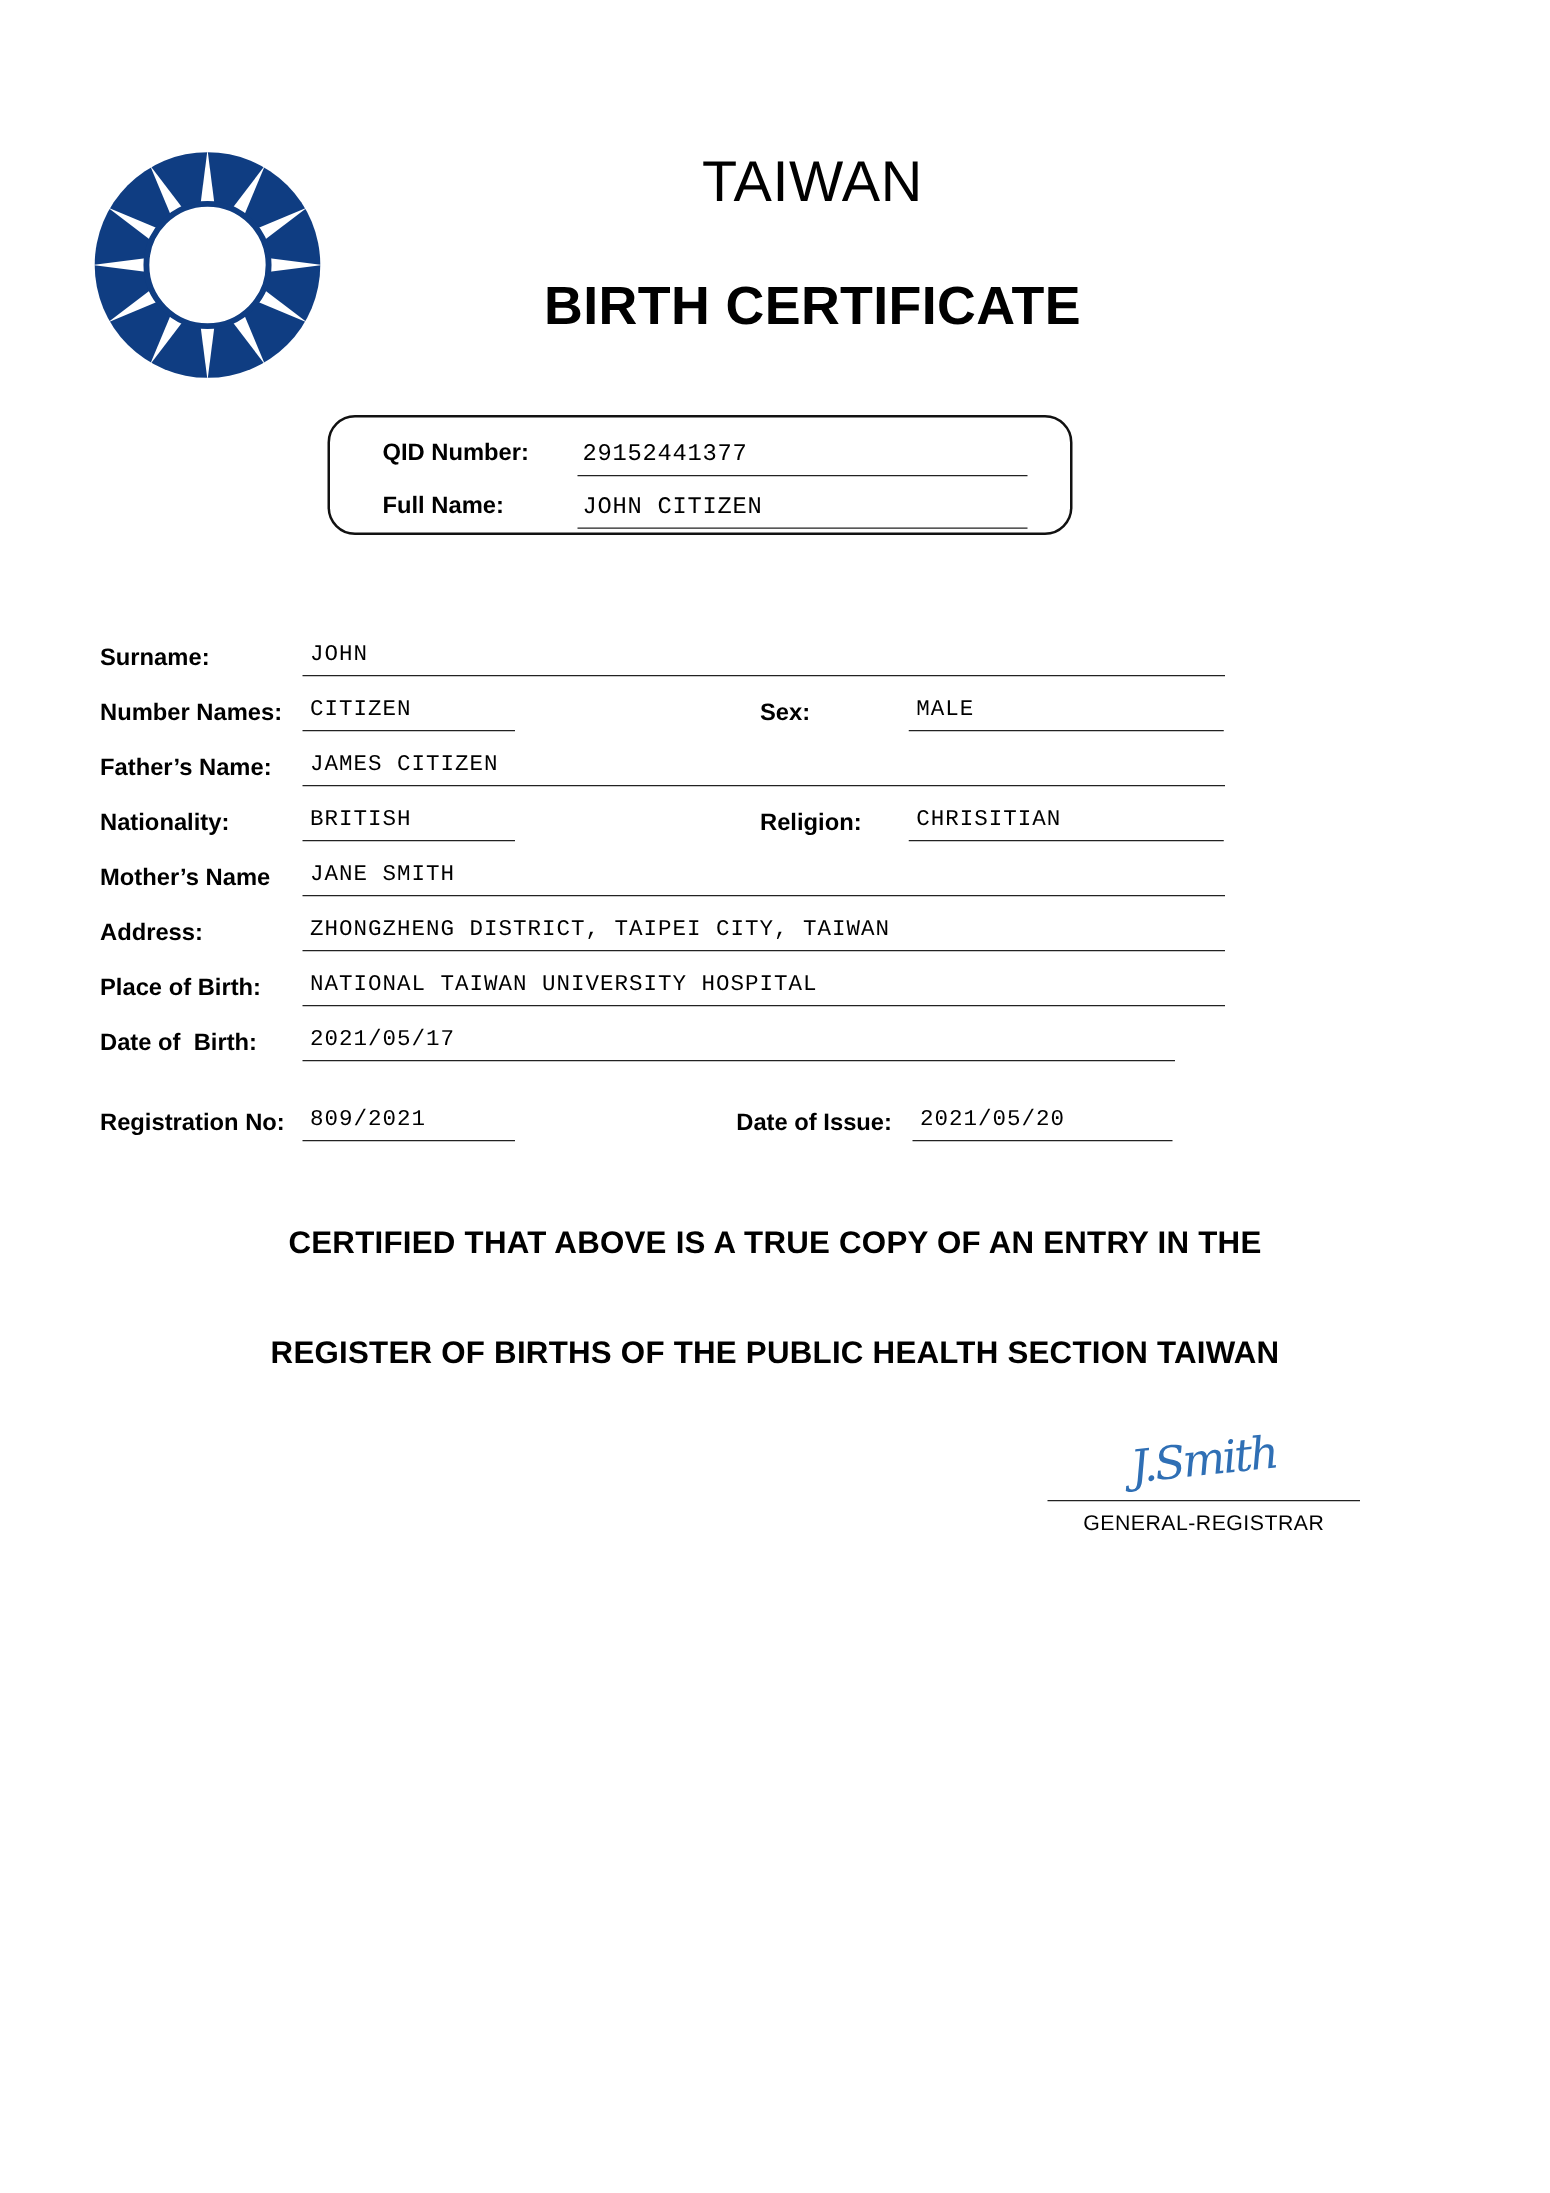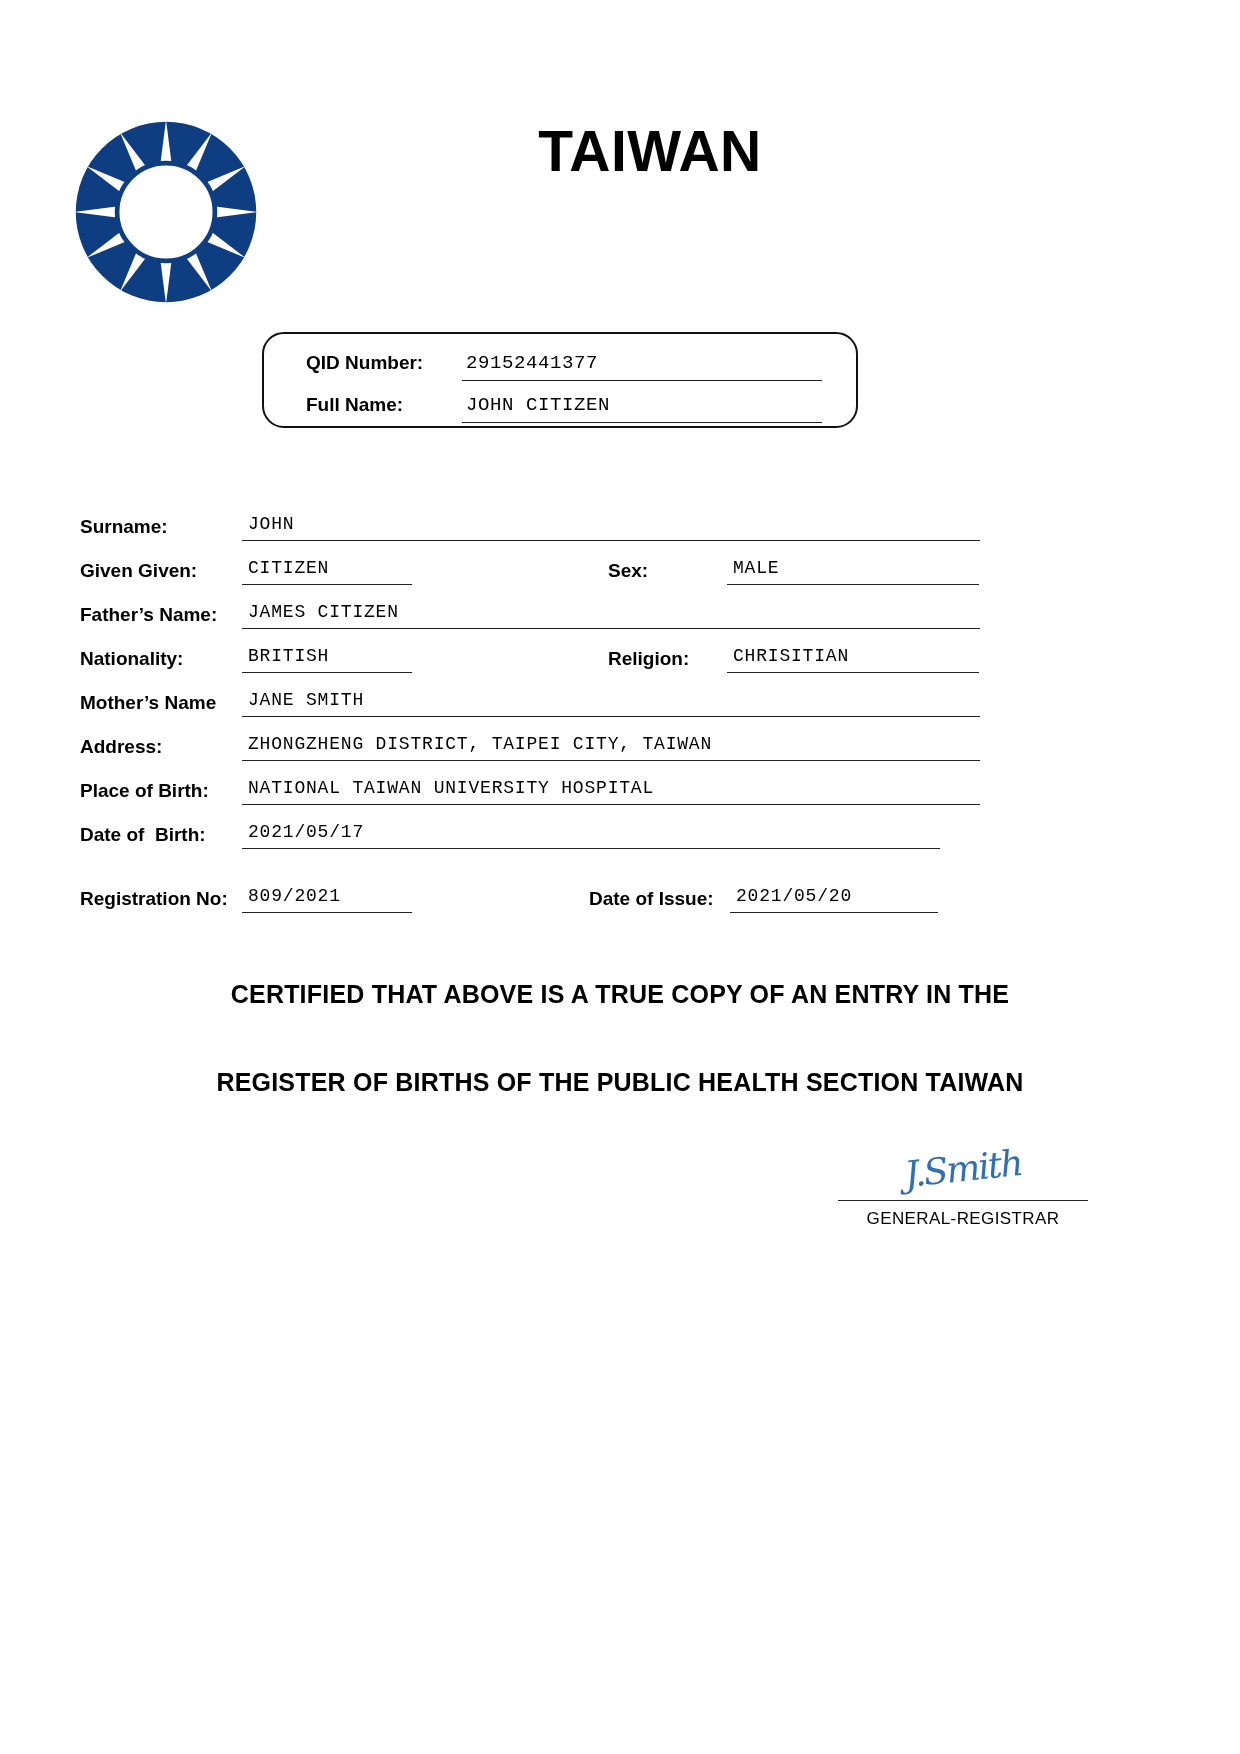--- a/index.html
+++ b/index.html
@@ -30,22 +30,22 @@
     height: 188px;
   }
   .title-block {
     position: absolute;
     left: 300px;
     top: 120px;
     width: 700px;
     text-align: center;
   }
   .title-main {
-    font-size: 57px;
-    font-weight: bold;
+    font-size: 46px;
+    font-weight: normal;
     letter-spacing: 0.5px;
     line-height: 1.1;
     margin: 0;
   }
   .title-sub {
     font-size: 43px;
     font-weight: bold;
     letter-spacing: 0.3px;
     margin: 0;
     padding-top: 50px;
@@ -240,20 +240,21 @@
         <g transform="rotate(330 100 100)">
             <polygon points="100,2 109,72 91,72"></polygon>
           </g>
       </g>
       <circle cx="100" cy="100" r="52" fill="#ffffff" stroke="#0f3d82" stroke-width="5"></circle>
     </svg>
   </div>
 
   <div class="title-block">
     <div class="title-main">TAIWAN</div>
+    <div class="title-sub">BIRTH CERTIFICATE</div>
   </div>
 
   <div class="id-box">
     <div class="id-row r1">
       <span class="id-label">QID Number:</span>
       <span class="id-value-wrap">
         <span class="id-value">29152441377</span>
       </span>
     </div>
     <div class="id-row r2">
@@ -267,21 +268,21 @@
   <div class="fields">
 
     <div class="frow">
       <span class="flabel col-l-label">Surname:</span>
       <span class="fline col-l-line" style="width:738px">
         <span class="fval">JOHN</span>
       </span>
     </div>
 
     <div class="frow">
-      <span class="flabel col-l-label">Given Given:</span>
+      <span class="flabel col-l-label">Number Names:</span>
       <span class="fline col-l-line" style="width:170px">
         <span class="fval">CITIZEN</span>
       </span>
       <span class="flabel col-r-label">Sex:</span>
       <span class="fline col-r-line">
         <span class="fval">MALE</span>
       </span>
     </div>
 
     <div class="frow">

